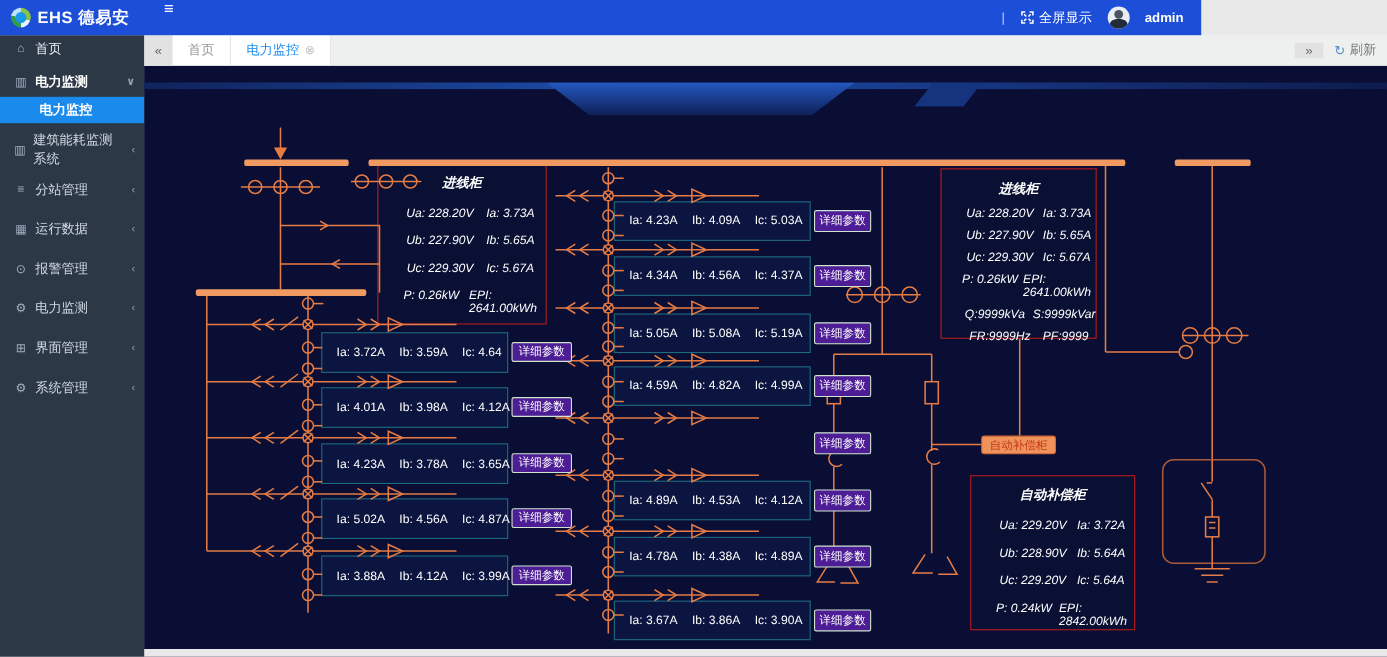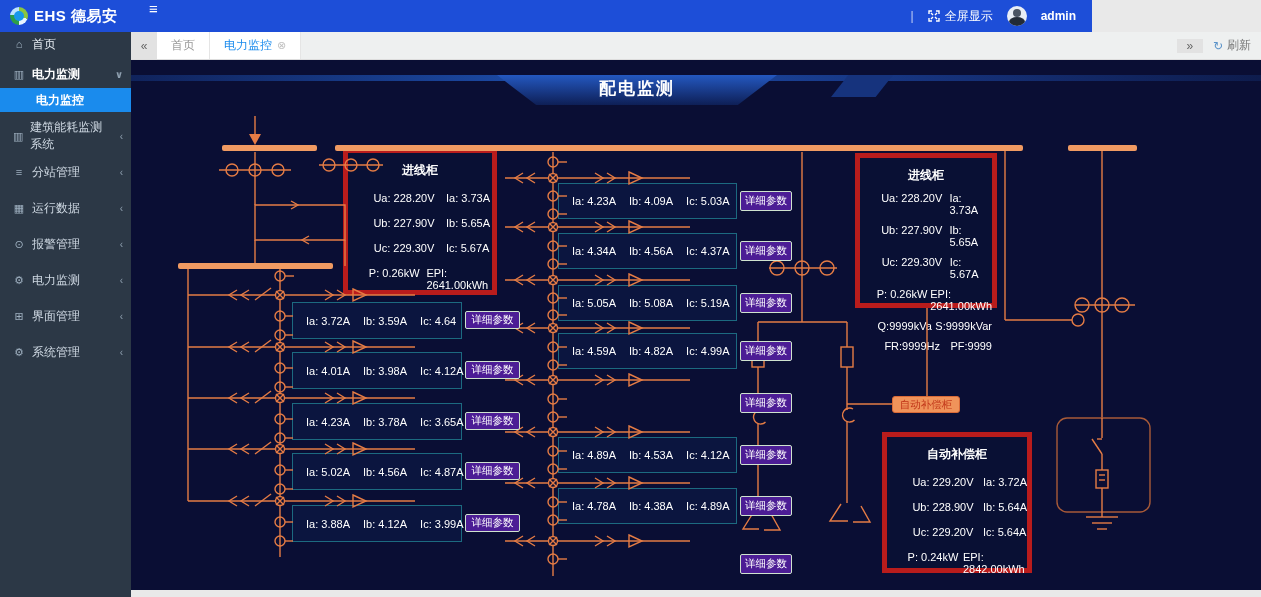--- a/index.html
+++ b/index.html
@@ -64,22 +64,22 @@
     color:#fff; font-size:17px; font-weight:bold; letter-spacing:2px; z-index:3; }
 
   
   .rbox { position:absolute; border:1px solid #1c6a80; background:rgba(11,22,64,.9);
           display:flex; align-items:center; gap:13px; padding-left:13px;
           color:#fff; font-size:11px; white-space:nowrap; z-index:2; }
   .rbox.l { left:161px; width:170px; height:37px; }
   .rbox.m { left:427px; width:179px; height:36px; }
 
   
-  .ibox { position:absolute; border:5px solid #b91c1c; background:rgba(10,16,52,.92);
-          color:#fff; font-size:11px; z-index:2; }
+  .ibox { position:absolute; border:1px solid #b91c1c; background:rgba(10,16,52,.92);
+          color:#fff; font-size:11px; z-index:2;font-style:italic; }
   .ibox .ttl { text-align:center; font-weight:bold; font-size:12px; padding-top:9px; }
   .ibox .irow { display:flex; padding-left:14px; }
   .ibox .irow .c1 { width:84px;text-align:center; }
   .ibox.in-left  { left:212px; top:88px;  width:154px; height:147px; }
   .ibox.in-left .irow { margin-top:13px; }
   .ibox.in-right { left:724px; top:93px;  width:142px; height:155px; }
   .ibox.in-right .irow { margin-top:8px; }
   .ibox.in-right .irow .c1 { width:78px; }
   .ibox.comp     { left:751px; top:372px; width:150px; height:141px; }
   .ibox.comp .irow { margin-top:13px; padding-left:16px; }
@@ -187,21 +187,20 @@
       <span class="ric">↻</span>
       <span>刷新</span>
     </div>
   </div>
 </div>
 
 <div class="content">
   <div class="banner-band"></div>
   <div class="banner-trap"></div>
   <div class="banner-accent"></div>
-  <div class="page-title">配电监测</div>
 
   <div class="ibox in-left">
     <div class="ttl">进线柜</div>
     <div class="irow">
         <span class="c1">Ua: 228.20V</span>
         <span>Ia: 3.73A</span>
       </div>
     <div class="irow">
         <span class="c1">Ub: 227.90V</span>
         <span>Ib: 5.65A</span>
@@ -312,20 +311,25 @@
     </div>
   <div class="rbox m" style="top:377px">
       <span>Ia: 4.89A</span>
       <span>Ib: 4.53A</span>
       <span>Ic: 4.12A</span>
     </div>
   <div class="rbox m" style="top:428px">
       <span>Ia: 4.78A</span>
       <span>Ib: 4.38A</span>
       <span>Ic: 4.89A</span>
+    </div>
+  <div class="rbox m" style="top:486px">
+      <span>Ia: 3.67A</span>
+      <span>Ib: 3.86A</span>
+      <span>Ic: 3.90A</span>
     </div>
 
   <svg class="wires" width="1130" height="537" viewBox="0 0 1130 537">
     <g stroke="#e57c45" stroke-width="1.4" fill="none">
 
       <line x1="124" y1="56" x2="124" y2="78"></line>
       <polygon points="118,74 130,74 124,85" fill="#e57c45" stroke="none"></polygon>
       <line x1="88" y1="110" x2="160" y2="110"></line>
       <circle cx="101" cy="110" r="6"></circle>
         <circle cx="124" cy="110" r="6"></circle>

